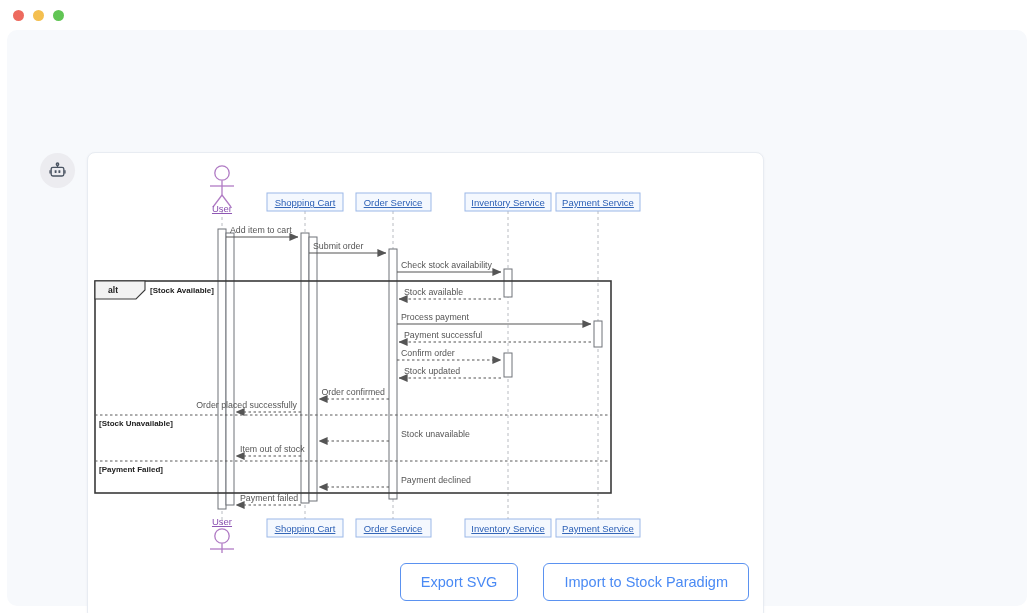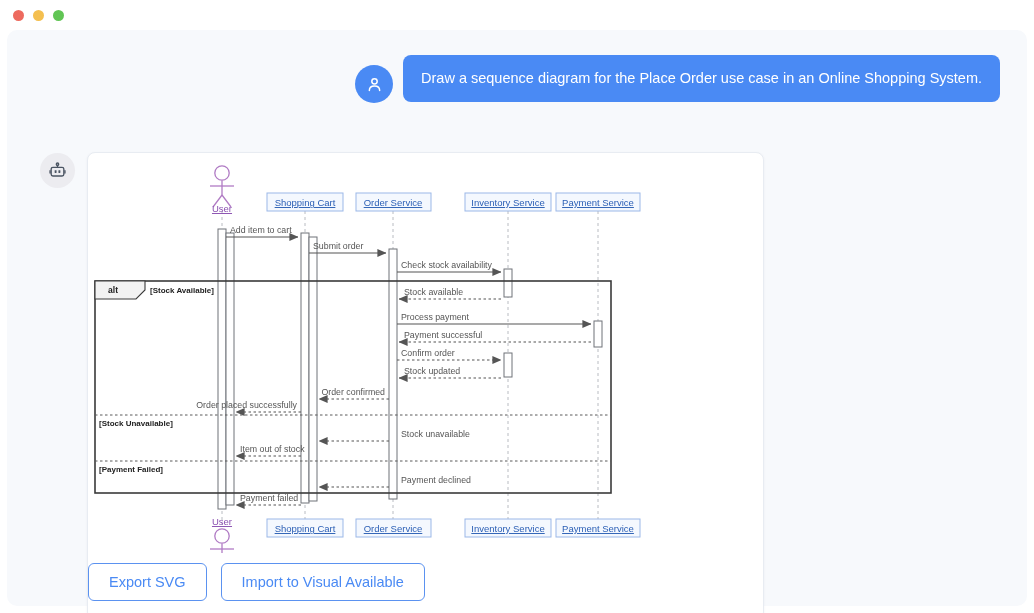--- a/index.html
+++ b/index.html
@@ -49,21 +49,21 @@
     box-shadow:0 1px 3px rgba(20,40,80,.05);
   }
 
   
   .diagram{position:absolute;left:0;top:0;width:675px;height:400px;text-decoration:underline;}
   .diagram svg{display:block;}
 
   
   .actions{
     position:absolute;left:0;bottom:18px;width:675px;
-    display:flex;gap:14px;padding-right:14px;
+    display:flex;justify-content:flex-end;gap:25px;padding-right:14px;
     box-sizing:border-box;
   }
   .btn{
     background:#ffffff;border:1px solid #5b92f0;color:#4a8af4;
     border-radius:6px;font-size:14.5px;padding:10px 20px;cursor:pointer;
     font-family:"Liberation Sans","DejaVu Sans",sans-serif;
     white-space:nowrap;
   }
 </style>
 </head>
@@ -74,29 +74,20 @@
   <div class="titlebar">
     <div class="lights">
       <span class="light red"></span>
       <span class="light yellow"></span>
       <span class="light green"></span>
     </div>
   </div>
 
   <div class="panel">
 
-    <div class="msg-user">
-      <div class="avatar-user">
-        <svg width="19" height="19" viewBox="0 0 24 24" fill="none" stroke="#ffffff" stroke-width="1.9" stroke-linecap="round" stroke-linejoin="round">
-          <circle cx="12" cy="8" r="3.4"></circle>
-          <path d="M5.5 19.5c0-3.6 2.9-5.6 6.5-5.6s6.5 2 6.5 5.6"></path>
-        </svg>
-      </div>
-      <div class="bubble-user">Draw a sequence diagram for the Place Order use case in an Online Shopping System.</div>
-    </div>
 
     <div class="avatar-bot">
       <svg width="19" height="19" viewBox="0 0 24 24" fill="none" stroke="#4b5563" stroke-width="1.7" stroke-linecap="round" stroke-linejoin="round">
         <rect x="4" y="8" width="16" height="11" rx="2.2"></rect>
         <path d="M12 8V5.2"></path>
         <circle cx="12" cy="4" r="1.5"></circle>
         <path d="M2.6 12.3v2.8M21.4 12.3v2.8"></path>
         <rect x="8.4" y="11.6" width="2.4" height="3.4" rx="0.4" fill="#4b5563" stroke="none"></rect>
         <rect x="13.2" y="11.6" width="2.4" height="3.4" rx="0.4" fill="#4b5563" stroke="none"></rect>
       </svg>
@@ -258,18 +249,18 @@
               <rect x="468" y="366" width="84" height="18" fill="#f4f8fe" stroke="#9bb8e8" stroke-width="1"></rect>
               <text x="510" y="379" font-size="9.5" fill="#2b5fb5" text-anchor="middle" text-decoration="underline">Payment Service</text>
             </g>
 
           </g>
         </svg>
       </div>
 
       <div class="actions">
         <button class="btn">Export SVG</button>
-        <button class="btn">Import to Visual Available</button>
+        <button class="btn">Import to Stock Paradigm</button>
       </div>
 
     </div>
   </div>
 </div>
 
 </body></html>

